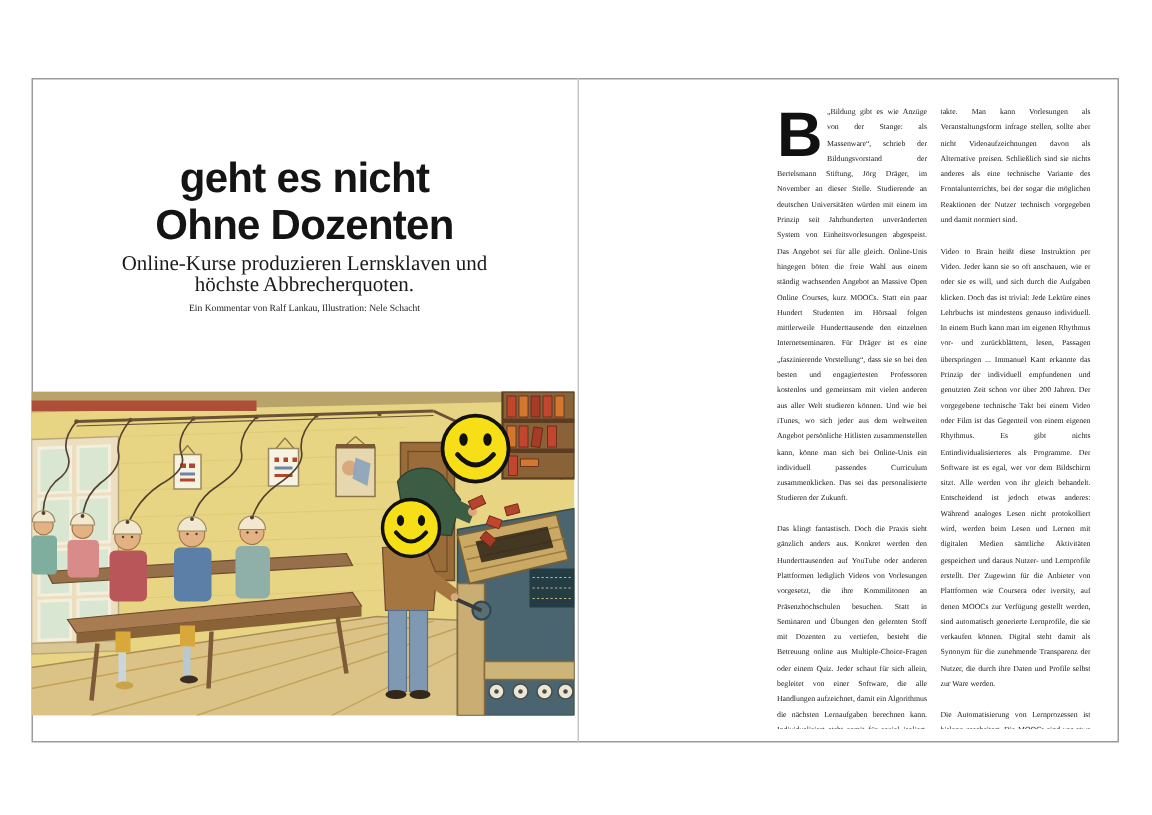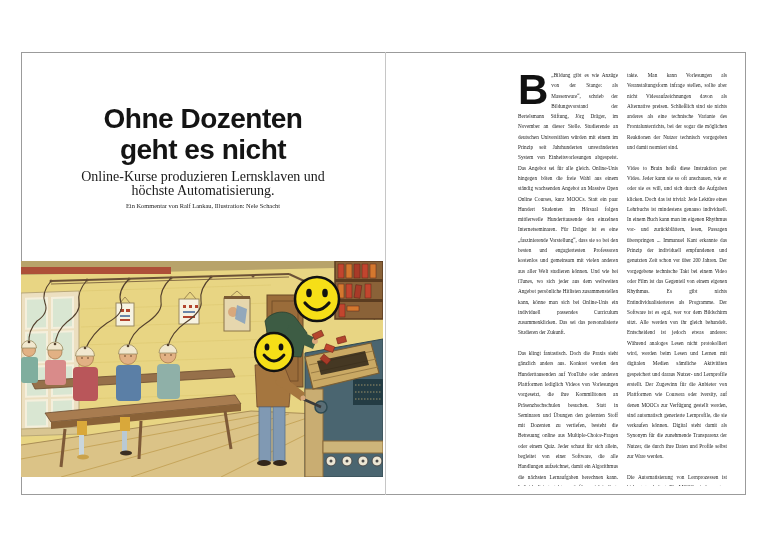--- a/index.html
+++ b/index.html
@@ -32,26 +32,26 @@
 </style>
 </head>
 <body>
 
 <div id="canvas">
 
   <div class="spread"></div>
   <div class="fold"></div>
 
   <div class="headline">
+    <div>geht es nicht</div>
     <div>Ohne Dozenten</div>
-    <div>geht es nicht</div>
   </div>
   <div class="subtitle">
     <div>Online-Kurse produzieren Lernsklaven und</div>
-    <div>höchste Automatisierung.</div>
+    <div>höchste Abbrecherquoten.</div>
   </div>
   <div class="byline">Ein Kommentar von Ralf Lankau, Illustration: Nele Schacht</div>
 
   <svg class="illo" viewBox="0 0 362 216" xmlns="http://www.w3.org/2000/svg">
 
     <rect x="0" y="0" width="362" height="216" fill="#e8d583"></rect>
     <polygon points="0,0 362,0 362,6 0,14" fill="#b8a36a"></polygon>
     <rect x="0" y="6" width="150" height="7" fill="#ad4f38"></rect>
     <g stroke="#dcc66f" stroke-width="0.8" opacity="0.7">
       <line x1="60" y1="30" x2="250" y2="24"></line>

